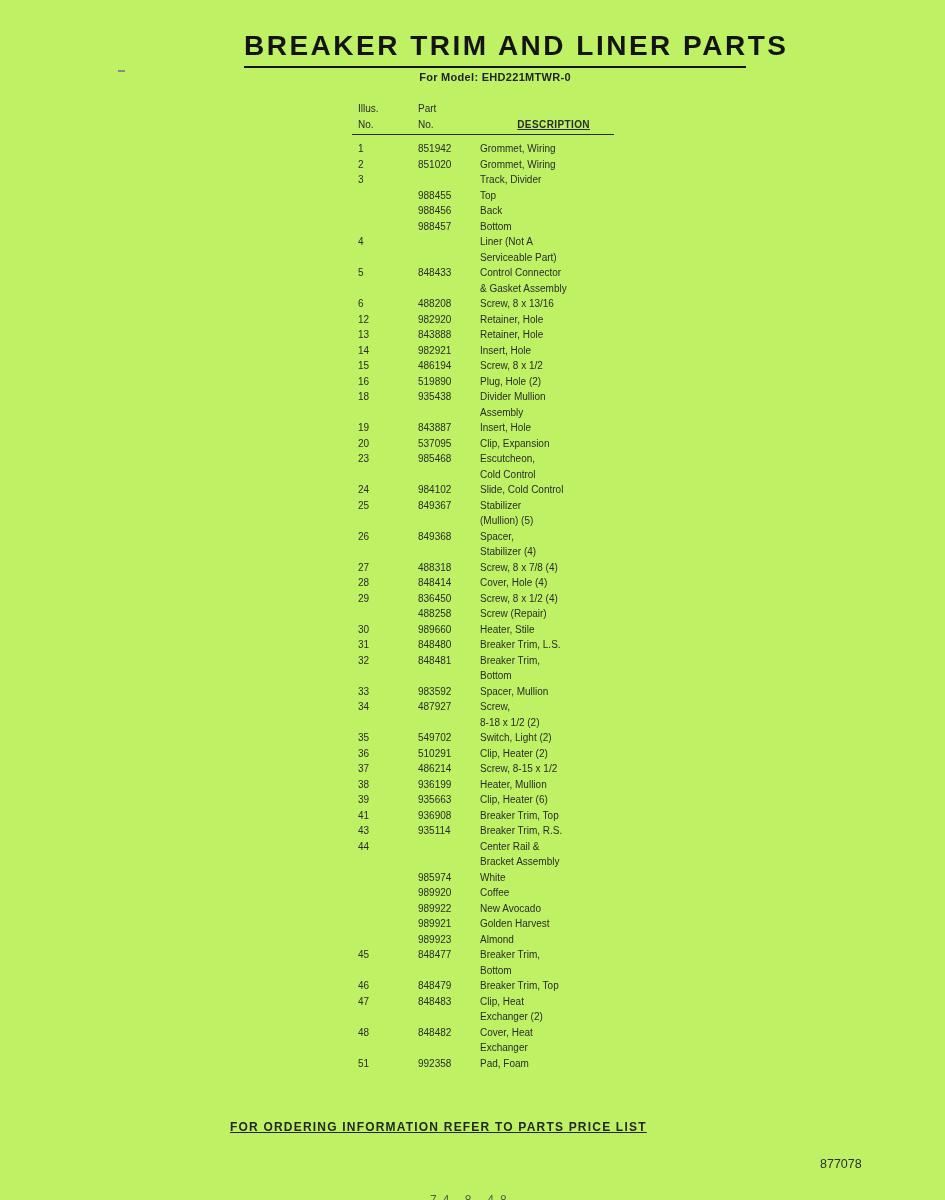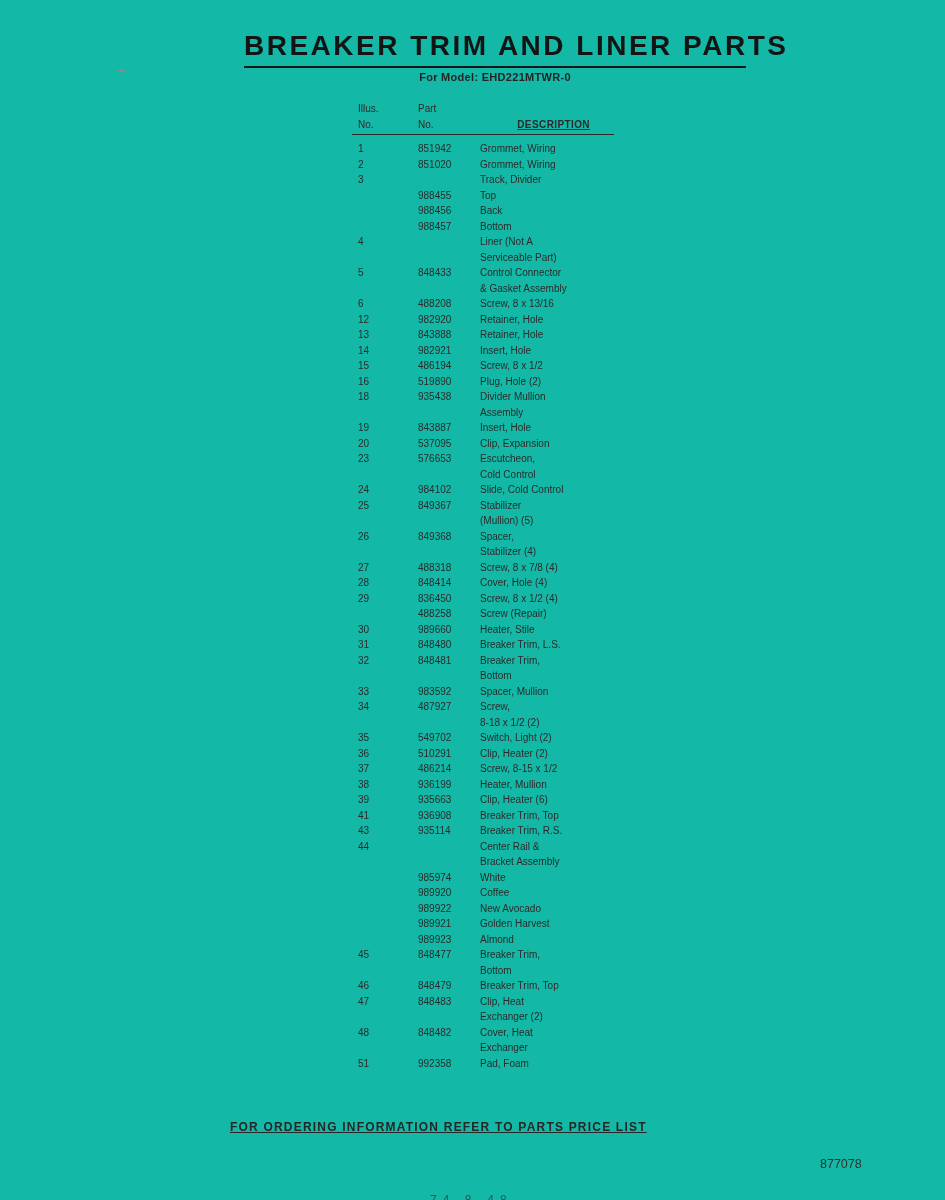--- a/index.html
+++ b/index.html
@@ -4,21 +4,21 @@
 <style>
   html, body {
     margin: 0;
     padding: 0;
     background: #e8e8e8;
   }
   .page {
     position: relative;
     width: 945px;
     height: 1200px;
-    background: #14b8a6;
+    background: #bef264;
     overflow: hidden;
     font-family: "Liberation Sans", sans-serif;
     color: #1f1f1f;
   }
   .doc-title {
     position: absolute;
     top: 30px;
     left: 244px;
     width: 502px;
     text-align: center;
@@ -257,21 +257,21 @@
   </div>
 
   <div class="tr">
     <div class="td c1">20</div>
     <div class="td c2">537095</div>
     <div class="td c3">Clip, Expansion</div>
   </div>
 
   <div class="tr">
     <div class="td c1">23</div>
-    <div class="td c2">576653</div>
+    <div class="td c2">985468</div>
     <div class="td c3">Escutcheon,</div>
   </div>
 
   <div class="tr">
     <div class="td c1"></div>
     <div class="td c2"></div>
     <div class="td c3">Cold Control</div>
   </div>
 
   <div class="tr">

